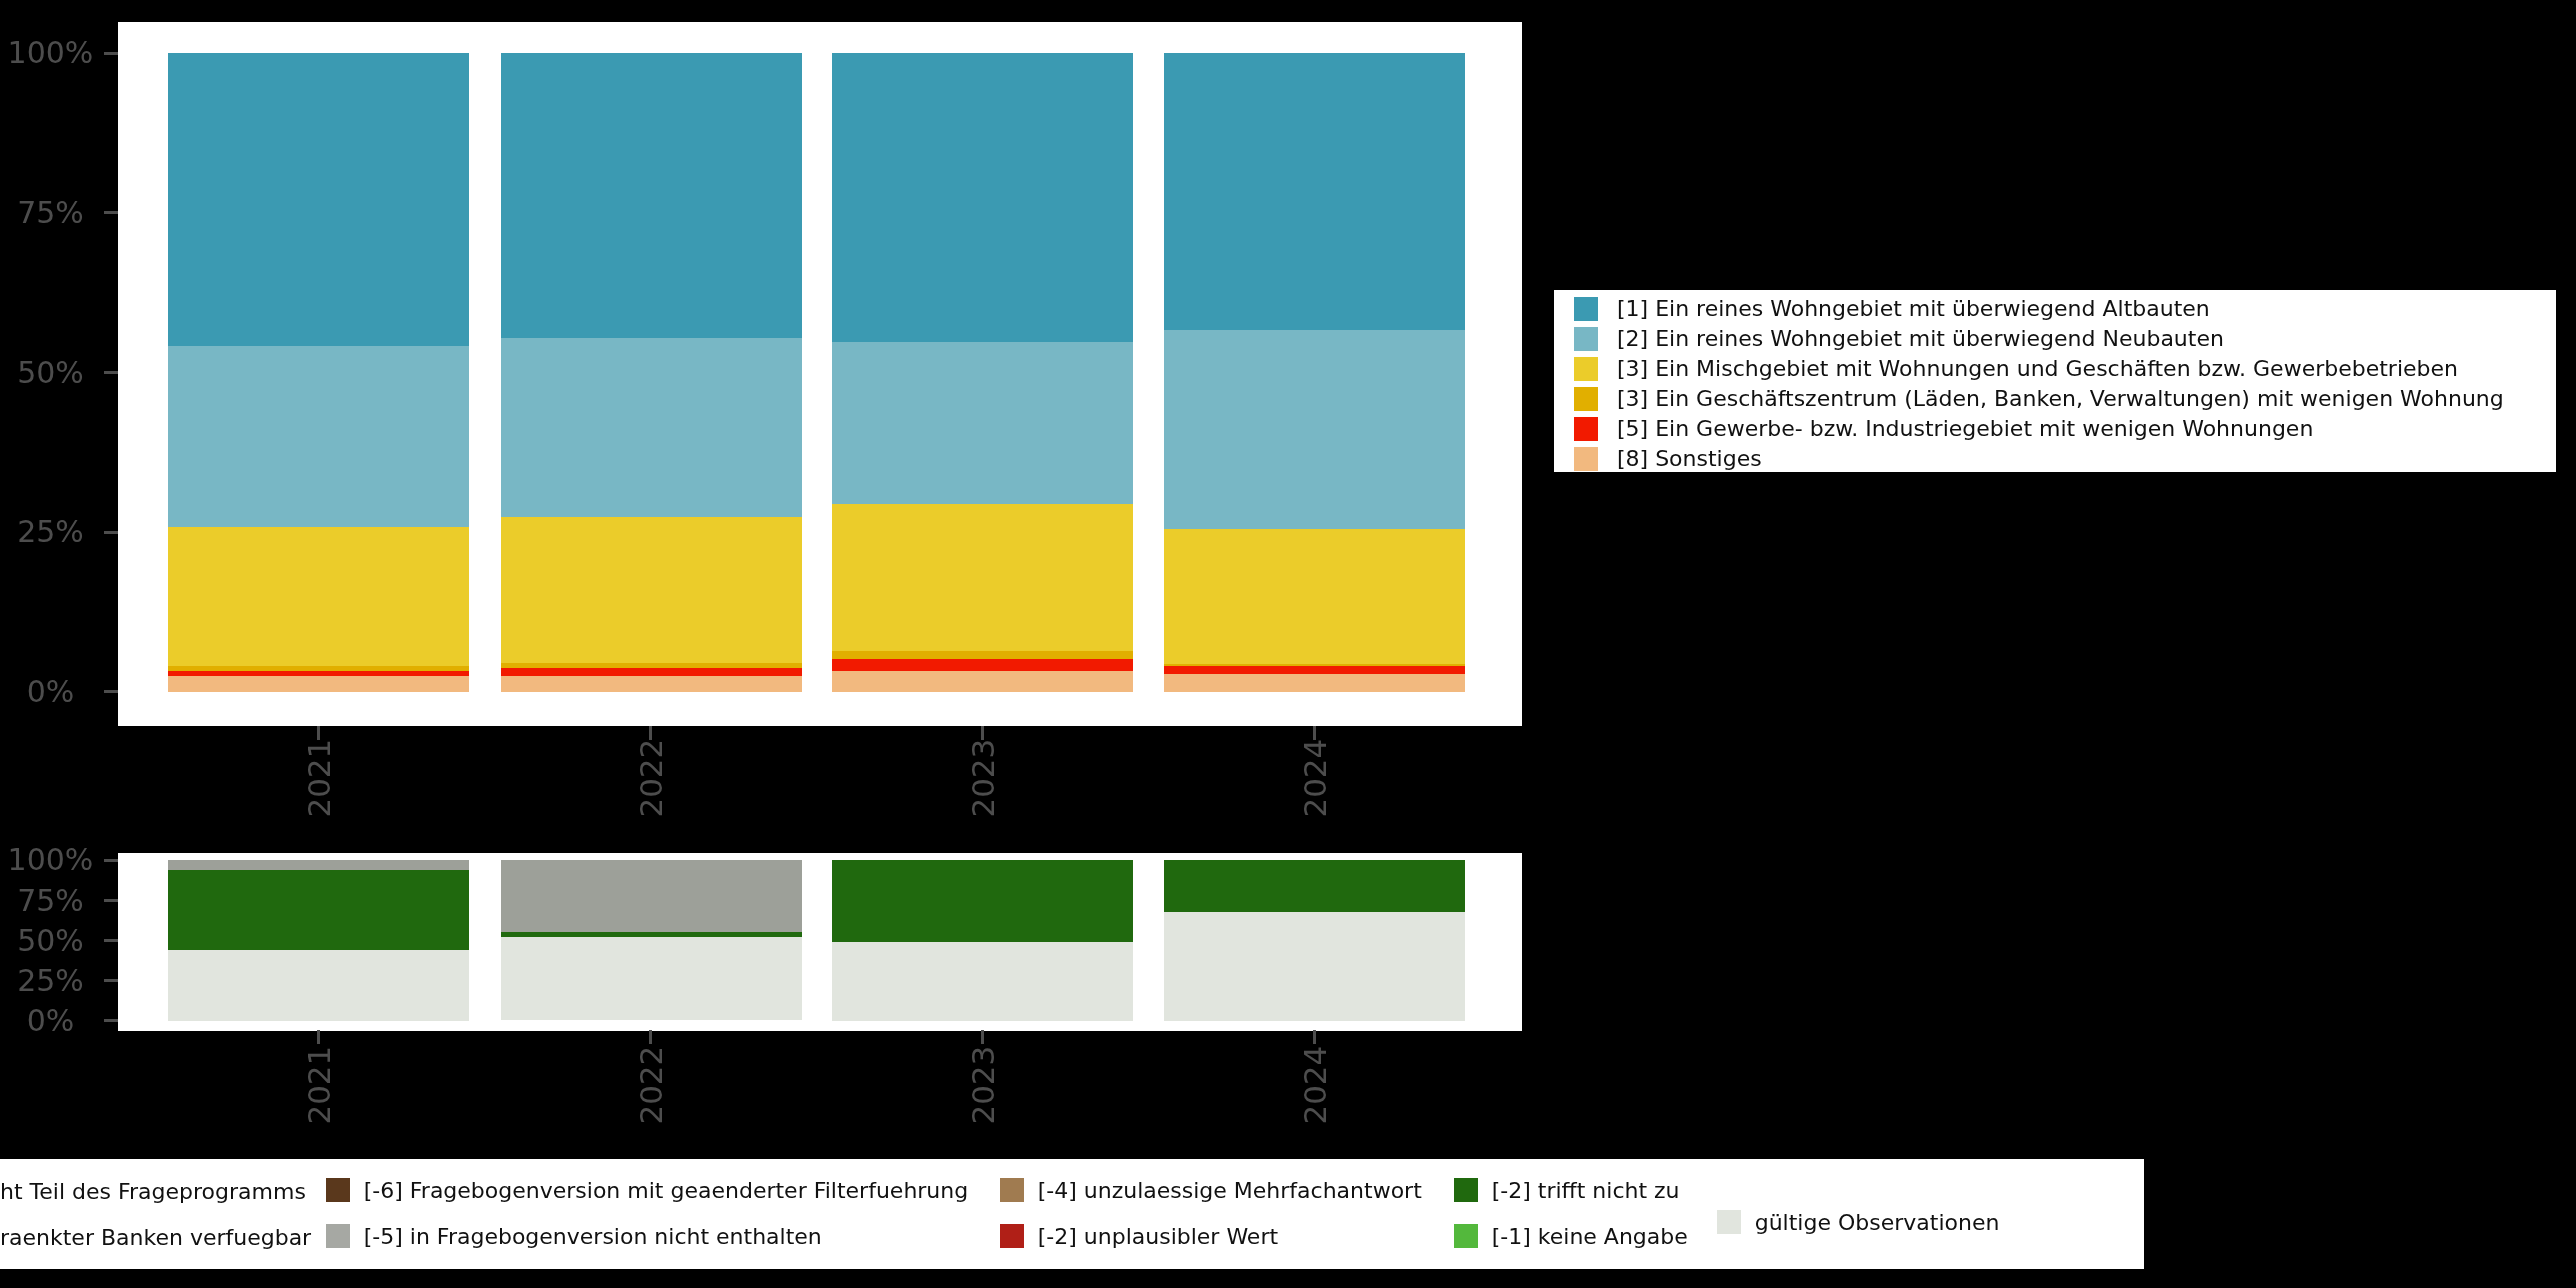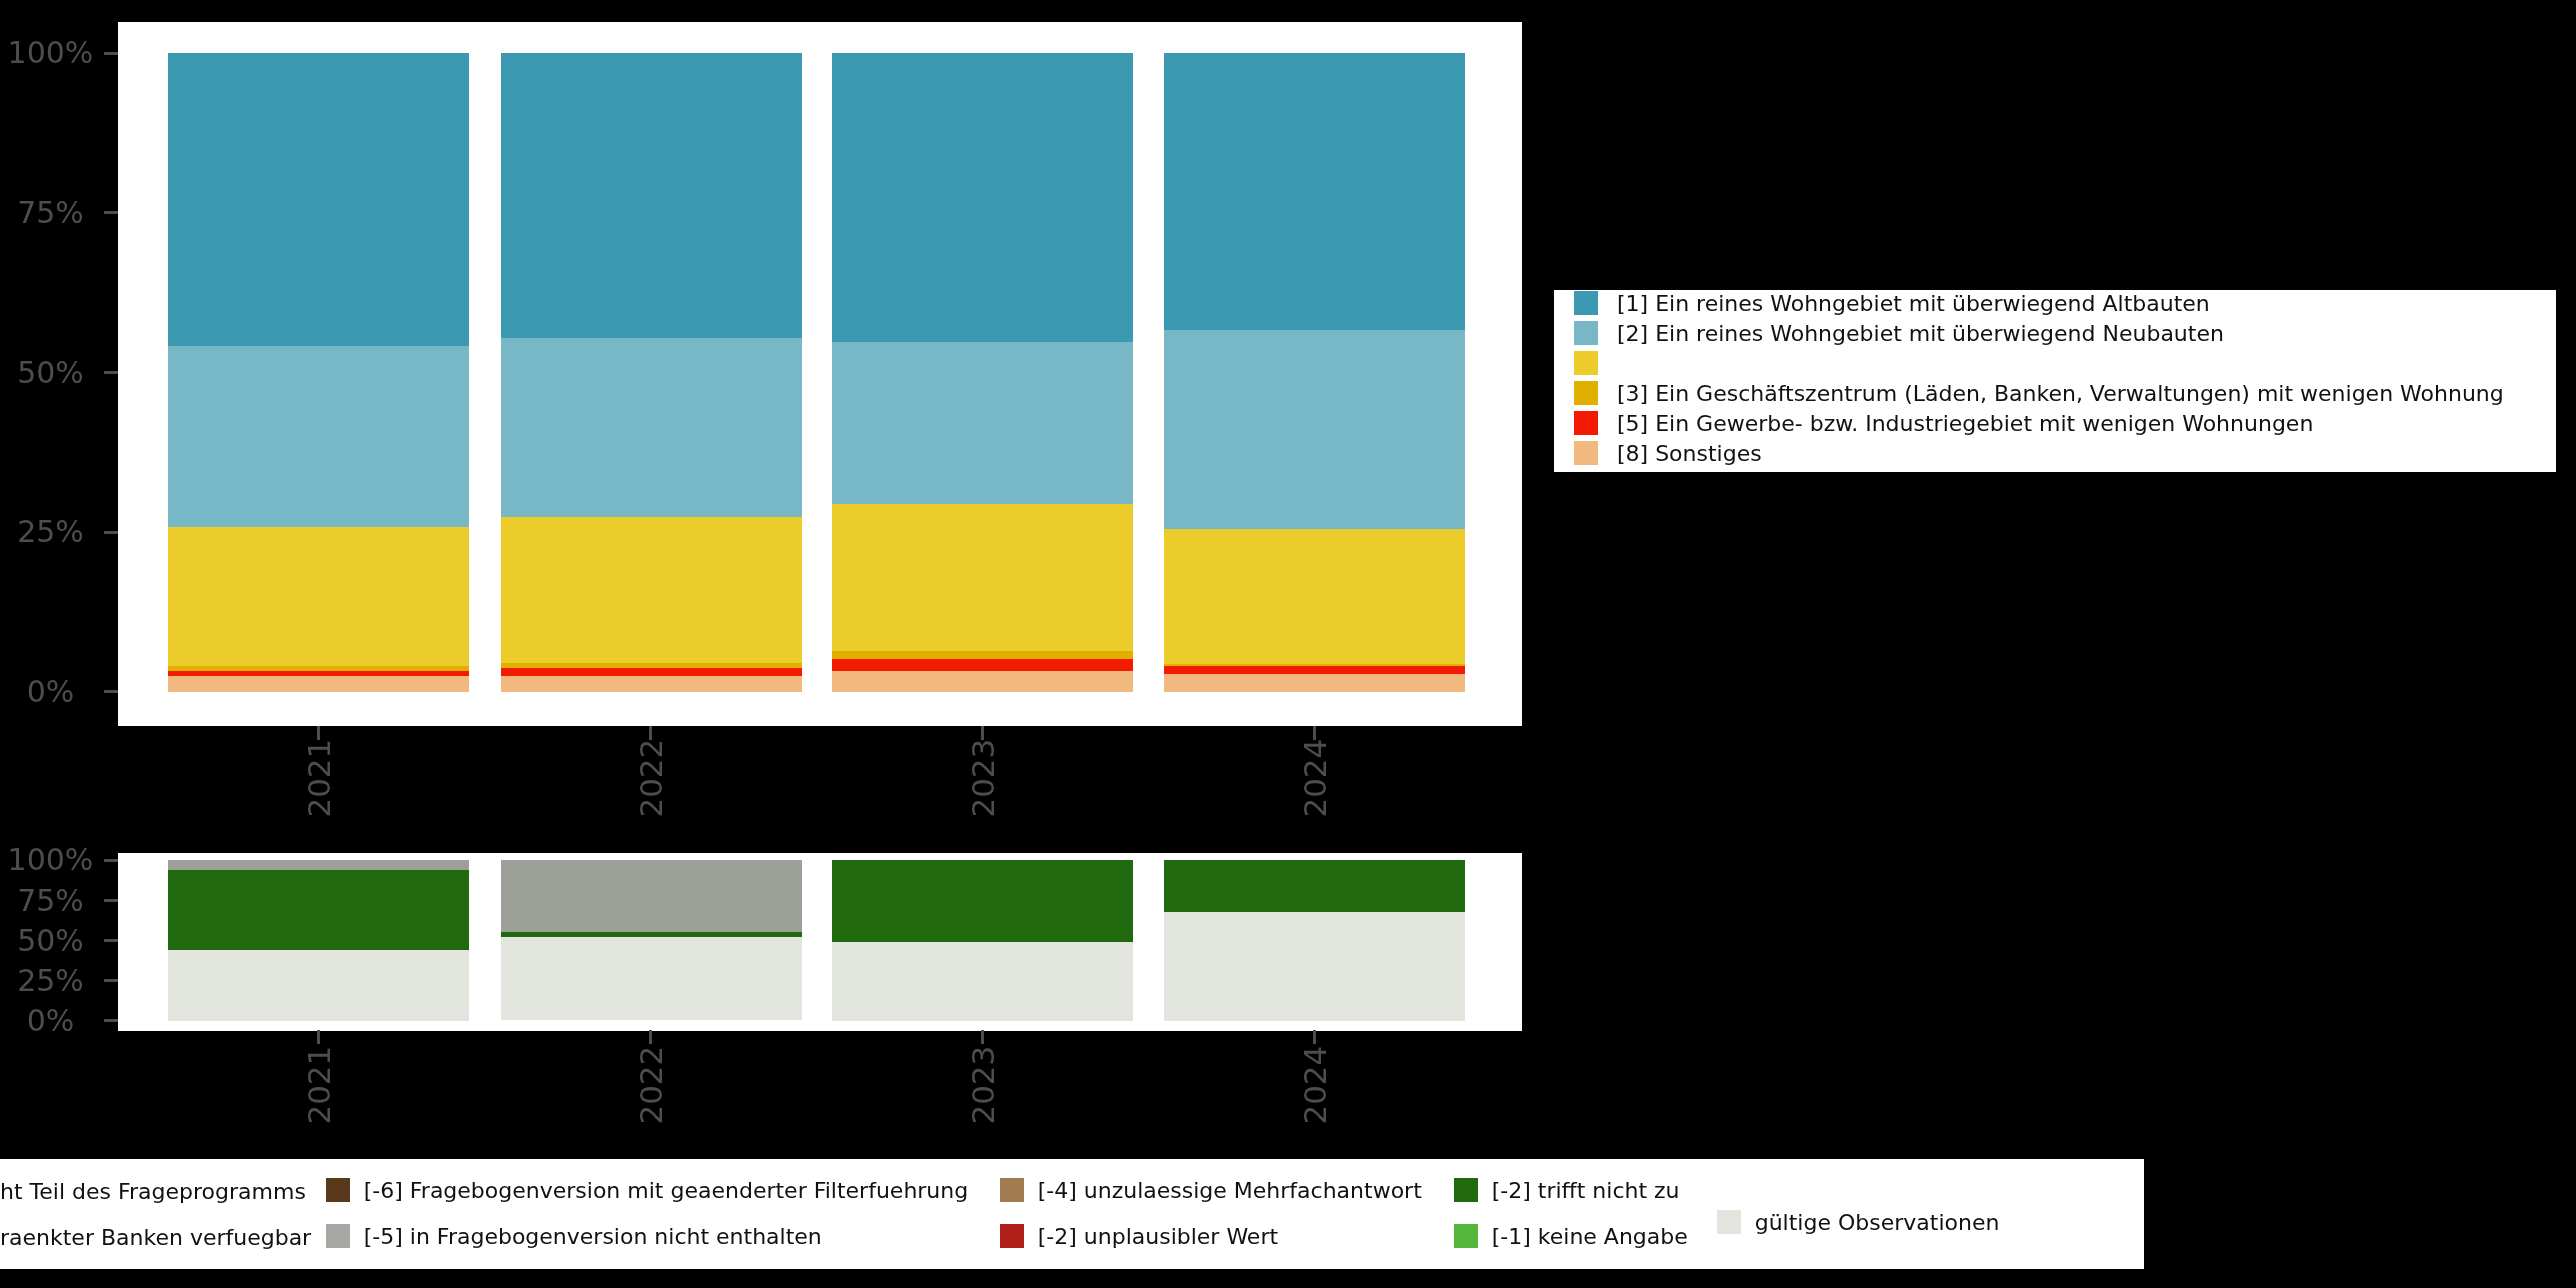--- a/index.html
+++ b/index.html
@@ -8,21 +8,21 @@
   .panel{position:absolute;background:#fff;}
   .bar-col{position:absolute;display:flex;flex-direction:column;}
   .seg{width:100%;}
   .ytick{position:absolute;background:#4d4d4d;width:13.7px;height:3.4px;}
   .xtick{position:absolute;background:#4d4d4d;width:3.4px;height:13.7px;}
   .ylab{position:absolute;color:#4d4d4d;font-size:30px;text-align:center;width:101px;left:0;
         height:38px;line-height:38px;}
   .xlab{position:absolute;color:#4d4d4d;font-size:31px;width:129px;height:38px;line-height:38px;
         text-align:right;transform:rotate(-90deg);white-space:nowrap;padding-right:5.2px;box-sizing:border-box;}
   .legend-box{position:absolute;background:#fff;overflow:hidden;}
-  .tl-row{position:relative;height:30px;display:flex;align-items:flex-start;}
+  .tl-row{position:relative;height:30px;display:flex;align-items:flex-end;}
   .swatch{display:inline-block;width:24px;height:24px;flex:0 0 24px;}
   .tl-label{margin-left:19px;font-size:22px;color:#111;white-space:nowrap;}
   .bl-item{position:absolute;display:flex;align-items:flex-start;white-space:nowrap;}
   .bl-swatch{width:24px;height:24px;margin-right:13.7px;flex:0 0 24px;}
   .bl-label{font-size:22px;color:#111;}
   .bl-frag{position:absolute;font-size:22px;color:#111;white-space:nowrap;}
 </style>
 </head>
 <body>
 
@@ -133,20 +133,21 @@
       <div class="tl-row">
         <span class="swatch" style="background: rgb(59, 154, 178);"></span>
         <span class="tl-label">[1] Ein reines Wohngebiet mit überwiegend Altbauten</span>
       </div>
       <div class="tl-row">
         <span class="swatch" style="background: rgb(120, 183, 197);"></span>
         <span class="tl-label">[2] Ein reines Wohngebiet mit überwiegend Neubauten</span>
       </div>
       <div class="tl-row">
         <span class="swatch" style="background: rgb(235, 204, 42);"></span>
+        <span class="tl-label">[3] Ein Mischgebiet mit Wohnungen und Geschäften bzw. Gewerbebetrieben</span>
       </div>
       <div class="tl-row">
         <span class="swatch" style="background: rgb(225, 175, 0);"></span>
         <span class="tl-label">[3] Ein Geschäftszentrum (Läden, Banken, Verwaltungen) mit wenigen Wohnung</span>
       </div>
       <div class="tl-row">
         <span class="swatch" style="background: rgb(242, 26, 0);"></span>
         <span class="tl-label">[5] Ein Gewerbe- bzw. Industriegebiet mit wenigen Wohnungen</span>
       </div>
       <div class="tl-row">

